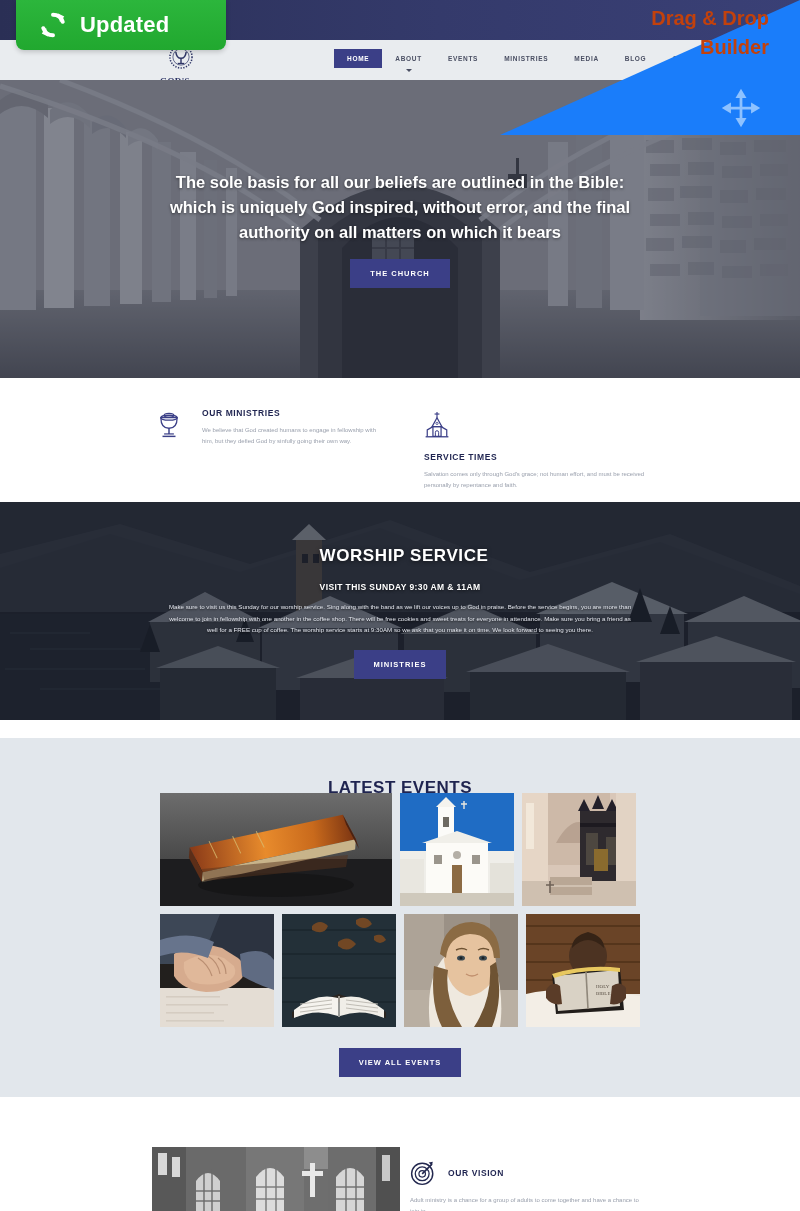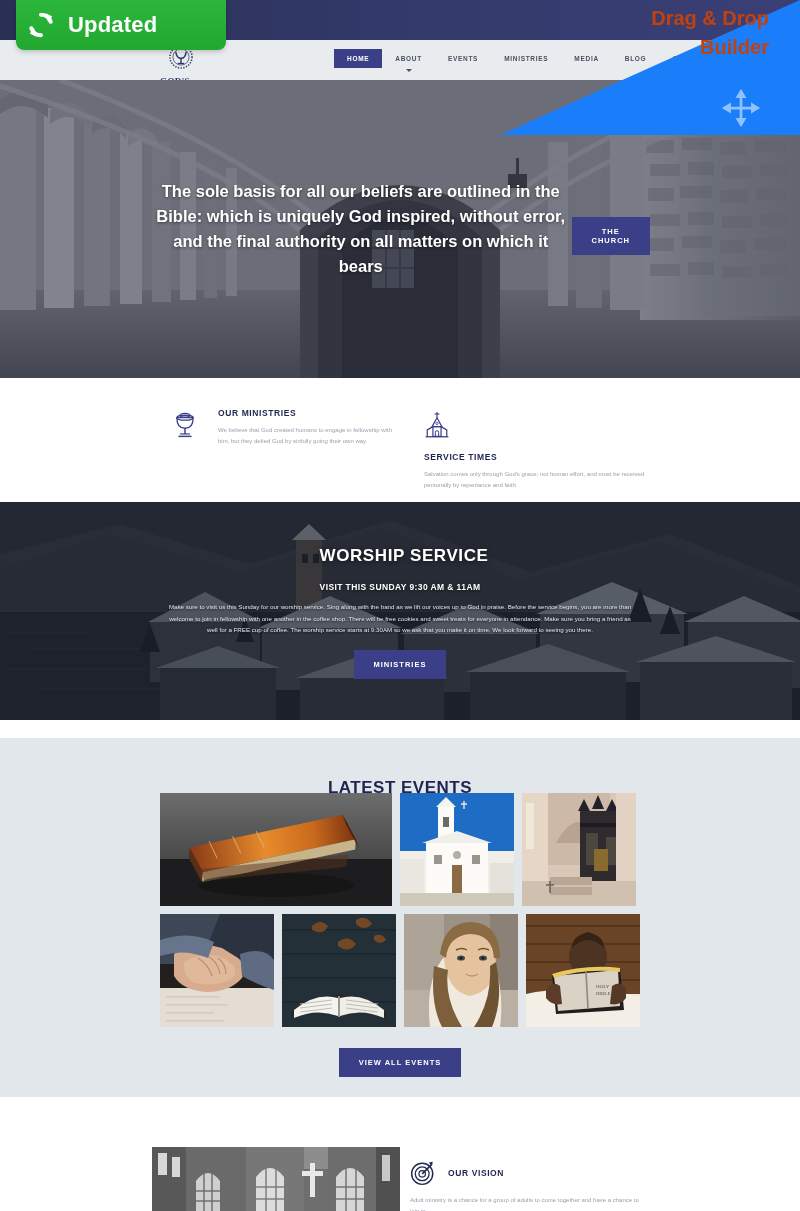--- a/index.html
+++ b/index.html
@@ -51,21 +51,21 @@
   }
 
   
   .hero {
     position:absolute; top:80px; left:0; width:800px; height:298px;
     overflow:hidden;
   }
   .hero-bg { position:absolute; inset:0; }
   .hero-overlay { position:absolute; inset:0; background:rgba(40,44,62,.42); }
   .hero-inner {
-    position:absolute; inset:0; display:flex; flex-direction:row;
+    position:absolute; inset:0; display:flex; flex-direction:column;
     align-items:center; justify-content:center; padding:0 150px;
   }
   .hero-title {
     color:#fff; font-size:16.5px; font-weight:bold; line-height:25px;
     text-align:center; text-shadow:0 1px 3px rgba(0,0,0,.5);
     max-width:480px;
   }
   .btn {
     display:inline-block; background:#3b3f87; color:#fff;
     font-size:7.5px; font-weight:bold; letter-spacing:1px;
@@ -74,21 +74,21 @@
   .hero-btn { }
 
   
   .features {
     position:absolute; top:378px; left:0; width:800px; height:124px;
     background:#ffffff;
   }
   .feat {
     position:absolute; display:flex; gap:14px; top:30px;
   }
-  .feat-1 { left:172px; width:230px;gap:20px; }
+  .feat-1 { left:156px; width:230px;gap:20px; }
   .feat-2 { left:424px; width:230px;flex-direction:column; }
   .feat-icon { width:26px; height:30px; flex:0 0 26px; padding-top:2px; }
   .feat-title {
     font-size:8.5px; font-weight:bold; letter-spacing:.6px;
     color:#1f2450; margin-bottom:7px;
   }
   .feat-body { font-size:6px; line-height:10.5px; color:#9aa0ad; }
 
   
   .worship {
@@ -139,21 +139,21 @@
   .vision-head { display:flex; align-items:center; gap:12px; }
   .vision-icon { width:26px; height:26px; flex:0 0 26px; }
   .vision-title { font-size:8.5px; font-weight:bold; letter-spacing:.6px; color:#1f2450; }
   .vision-body { font-size:6px; line-height:10.5px; color:#9aa0ad; margin-top:9px; }
 
   
   .updated-badge {
     position:absolute; top:0; left:16px; width:210px; height:50px;
     background:linear-gradient(180deg,#2cb63c 0%,#21a82f 100%);
     border-radius:0 0 8px 8px;
-    display:flex; align-items:center; gap:12px; padding-left:10px;
+    display:flex; align-items:center; gap:12px; padding-left:22px;
     box-shadow:0 2px 5px rgba(0,0,0,.18);
   }
   .updated-icon { width:30px; height:30px; flex:0 0 30px; }
   .updated-label { color:#fff; font-size:22px; font-weight:bold; letter-spacing:.2px; }
 
   .ddbanner { position:absolute; top:0; right:0; width:300px; height:135px; }
   .dd-text {
     position:absolute; top:4px; right:31px; width:210px;
     color:#c2410c; font-size:20px; font-weight:bold; line-height:29px;
     text-align:right;

